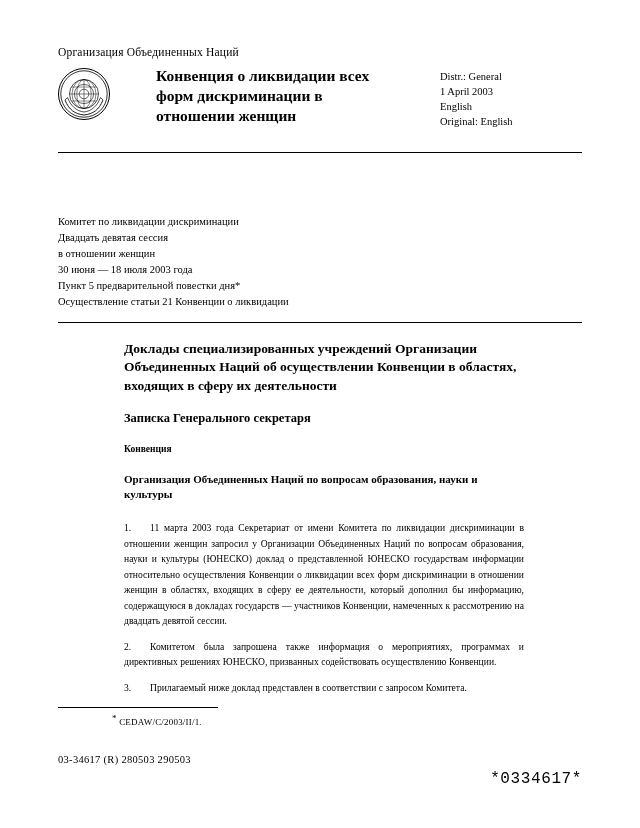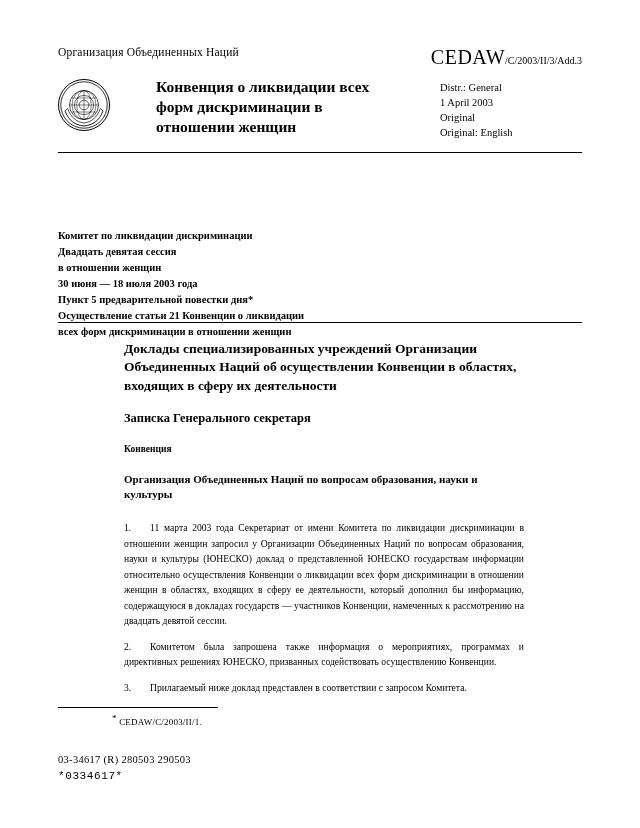--- a/index.html
+++ b/index.html
@@ -94,23 +94,23 @@
     left: 58px;
     top: 152px;
     width: 524px;
     border-bottom: 0.8px solid #000;
   }
 
   
   .committee {
     position: absolute;
     left: 58px;
-    top: 228px;
+    top: 214px;
     width: 330px;
-    font-weight: bold;
+    font-weight: normal;
     font-size: 10.5px;
     line-height: 1.52;
   }
   .committee .line { display: block; }
 
   .committee-rule {
     position: absolute;
     left: 58px;
     top: 322px;
     width: 524px;
@@ -183,36 +183,34 @@
     left: 58px;
     top: 754px;
     width: 524px;
   }
   .job-no {
     font-size: 10.5px;
     letter-spacing: 0.3px;
   }
   .barcode-text {
     font-family: "Liberation Mono", monospace;
-    font-size: 11px;
+    font-size: 16px;
     letter-spacing: 0.6px;
     margin-top: 5px;
+    text-align: right;
   }
 </style>
 </head>
 <body>
 
 <div class="page">
 
   <div class="header">
     <div class="header-top">
       <div class="org-name">Организация Объединенных Наций</div>
-      <div class="doc-symbol">
-        <span class="cedaw">CEDAW</span><span>/C/2003/II/3/Add.3</span>
-      </div>
     </div>
 
     <div class="header-main">
       <div class="emblem-wrap">
         <div class="emblem">
           <svg width="50" height="50" viewBox="0 0 50 50" aria-hidden="true">
             <circle cx="25" cy="25" r="23.2" fill="none" stroke="#000" stroke-width="0.8"></circle>
             <circle cx="25" cy="25" r="14.5" fill="none" stroke="#000" stroke-width="0.7"></circle>
             <circle cx="25" cy="25" r="9.6" fill="none" stroke="#000" stroke-width="0.6"></circle>
             <circle cx="25" cy="25" r="4.8" fill="none" stroke="#000" stroke-width="0.6"></circle>
@@ -230,36 +228,35 @@
         </div>
       </div>
 
       <div class="title-block">
         <h1 class="conv-title">Конвенция о ликвидации всех форм дискриминации в отношении женщин</h1>
       </div>
 
       <div class="distr-block">
         <div>Distr.: General</div>
         <div>1 April 2003</div>
-        <div>Original</div>
+        <div>English</div>
         <div>Original: English</div>
       </div>
     </div>
   </div>
 
   <div class="header-rule"></div>
 
   <div class="committee">
     <span class="line">Комитет по ликвидации дискриминации</span>
     <span class="line">Двадцать девятая сессия</span>
     <span class="line">в отношении женщин</span>
     <span class="line">30 июня — 18 июля 2003 года</span>
     <span class="line">Пункт 5 предварительной повестки дня*</span>
     <span class="line">Осуществление статьи 21 Конвенции о ликвидации</span>
-    <span class="line">всех форм дискриминации в отношении женщин</span>
   </div>
 
   <div class="committee-rule"></div>
 
   <div class="body">
     <h2 class="report-title">Доклады специализированных учреждений Организации Объединенных Наций об осуществлении Конвенции в областях, входящих в сферу их деятельности</h2>
     <div class="note-sg">Записка Генерального секретаря</div>
     <div class="addendum">Конвенция</div>
     <h3 class="unesco-title">Организация Объединенных Наций по вопросам образования, науки и культуры</h3>
 

